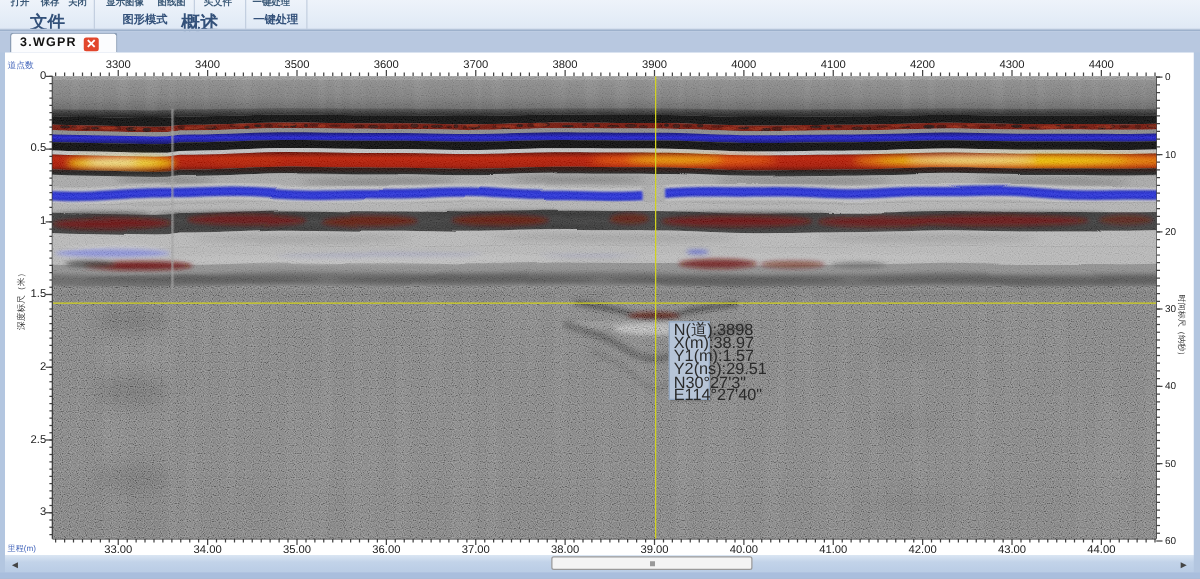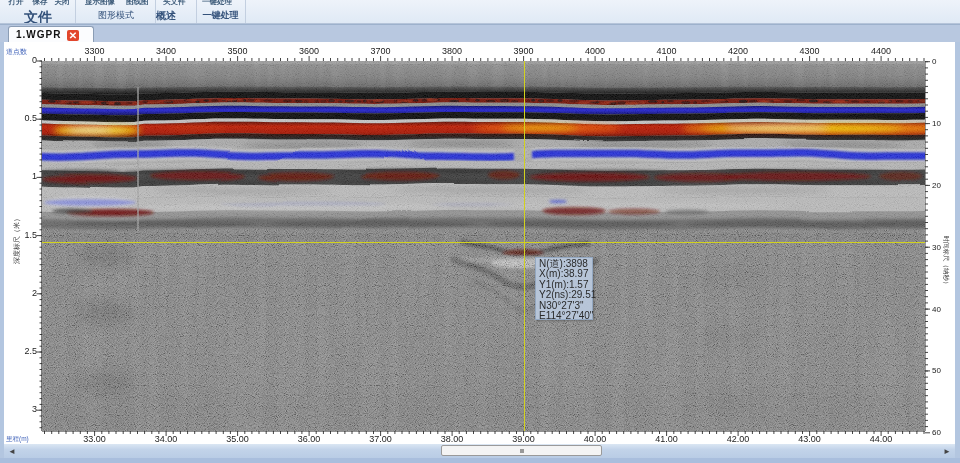--- a/index.html
+++ b/index.html
@@ -20,31 +20,31 @@
 <div class="abs" style="top:-2px;left:126px;font-size:7.5px;line-height:8px;font-weight:bold;color:#3c5a78;">图线图</div>
 <div class="abs" style="top:-2px;left:163px;font-size:7.5px;line-height:8px;font-weight:bold;color:#3c5a78;">头文件</div>
 <div class="abs" style="top:-2px;left:202px;font-size:7.5px;line-height:8px;font-weight:bold;color:#3c5a78;">一键处理</div>
 
   <div class="abs" style="left:74.5px;top:0;width:1px;height:23px;background:#c3cfe0;"></div>
   <div class="abs" style="left:155px;top:0;width:1px;height:23px;background:#c3cfe0;"></div>
   <div class="abs" style="left:196px;top:0;width:1px;height:23px;background:#c3cfe0;"></div>
   <div class="abs" style="left:245px;top:0;width:1px;height:23px;background:#c3cfe0;"></div>
 
   <div class="abs" style="top:9px;left:0;width:76px;text-align:center;font-size:14px;font-weight:bold;color:#33517a;">文件</div>
-  <div class="abs" style="top:9px;left:76px;width:80px;text-align:center;font-size:9px;font-weight:normal;color:#33517a;">图形模式</div>
-  <div class="abs" style="top:9px;left:156px;width:40px;font-size:10px;font-weight:bold;color:#33517a;">概述</div>
+  <div class="abs" style="top:9px;left:76px;width:80px;text-align:center;font-size:9px;font-weight:bold;color:#33517a;">图形模式</div>
+  <div class="abs" style="top:9px;left:140px;width:40px;text-align:center;font-size:15px;font-weight:bold;color:#33517a;">概述</div>
   <div class="abs" style="top:9px;left:196px;width:49px;text-align:center;font-size:9px;font-weight:bold;color:#33517a;">一键处理</div>
   <div class="abs" style="left:0;top:23px;width:960px;height:1px;background:#b5c4d9;"></div>
   <div class="abs" style="left:0;top:24px;width:960px;height:1px;background:#9db1cc;"></div>
 </div>
 
 <div class="abs" style="left:0;top:25px;width:960px;height:17px;background:#b8c8e0;"></div>
 <div class="abs" style="left:8px;top:26px;width:86px;height:16px;background:#fbfcfe;
      border:1px solid #8b9db5;border-bottom:none;border-radius:3px 3px 0 0;box-sizing:border-box;">
-  <span style="position:absolute;left:7px;top:2px;font-size:10px;font-weight:bold;color:#111;letter-spacing:1px;">1.WGPR</span>
+  <span style="position:absolute;left:7px;top:2px;font-size:10px;font-weight:bold;color:#111;letter-spacing:1px;">3.WGPR</span>
   <span style="position:absolute;left:58px;top:3px;width:12px;height:11px;background:#e2462c;border-radius:2px;
         color:#fff;font-size:10px;font-weight:bold;text-align:center;line-height:11px;">✕</span>
 </div>
 
 <div class="abs" style="left:4px;top:42px;width:951px;height:402px;background:#ffffff;"></div>
 
 <div class="abs" style="left:6px;top:46.5px;font-size:7px;color:#4466bb;">道点数</div>
 <div class="abs" style="left:6px;top:434.5px;font-size:6.5px;color:#4466bb;">里程(m)</div>
 <div class="abs" style="left:3px;top:245px;font-size:7px;color:#333;transform:rotate(-90deg);transform-origin:center;white-space:nowrap;width:28px;text-align:center;">深度标尺（米）</div>
 <div class="abs" style="left:931px;top:245px;font-size:6.5px;color:#333;transform:rotate(90deg);transform-origin:center;white-space:nowrap;width:28px;text-align:center;">时间标尺（纳秒）</div>
@@ -779,21 +779,21 @@
 <path d="M432,220 Q460,232 470,244 Q482,256 496,244 Q508,231 534,221" stroke="#666666" stroke-width="5" fill="none" opacity="0.4"></path>
 </g>
 <rect x="0" y="0" width="883" height="370" filter="url(#grain)" opacity="0.14"></rect>
 <rect x="0" y="0" width="883" height="30" filter="url(#vstreak)" opacity="0.03"></rect>
 <rect x="0" y="168" width="883" height="202" filter="url(#grain)" opacity="0.26"></rect>
 <rect x="0" y="172" width="883" height="198" filter="url(#vstreak)" opacity="0.025"></rect>
 <line x1="482.5" y1="0" x2="482.5" y2="370" stroke="#d2d21e" stroke-width="1"></line>
 <line x1="0" y1="181.5" x2="883" y2="181.5" stroke="#d2d21e" stroke-width="1"></line>
 </svg>
 
-<div class="abs" style="left:535px;top:257px;width:58px;height:63px;background:rgba(184,199,219,0.96);border:1px solid #93a7c0;box-shadow:1px 1px 2px rgba(0,0,0,0.25);font-size:10px;line-height:10.4px;color:#2a2a2a;padding:1px 3px 0 3px;box-sizing:border-box;white-space:nowrap;">N(道):3898<br>X(m):38.97<br>Y1(m):1.57<br>Y2(ns):29.51<br>N30°27'3"<br>E114°27'40"</div>
+<div class="abs" style="left:535px;top:257px;width:33px;height:63px;background:rgba(184,199,219,0.96);border:1px solid #93a7c0;box-shadow:1px 1px 2px rgba(0,0,0,0.25);font-size:13px;line-height:10.4px;color:#2a2a2a;padding:1px 3px 0 3px;box-sizing:border-box;white-space:nowrap;">N(道):3898<br>X(m):38.97<br>Y1(m):1.57<br>Y2(ns):29.51<br>N30°27'3"<br>E114°27'40"</div>
 
 <div class="abs" style="left:4px;top:444px;width:951px;height:14px;
      background:linear-gradient(#dbe6f3,#c2d3e9 40%,#b9cce5);">
   <div class="abs" style="left:4px;top:3px;font-size:8px;color:#444;">◄</div>
   <div class="abs" style="right:4px;top:3px;font-size:8px;color:#444;">►</div>
   <div class="abs" style="left:437px;top:1px;width:161px;height:11px;background:#f4f4f4;
        border:1px solid #9a9a9a;border-radius:2px;box-sizing:border-box;">
     <div class="abs" style="left:78px;top:3px;width:4px;height:4px;background:#999;"></div>
   </div>
 </div>

